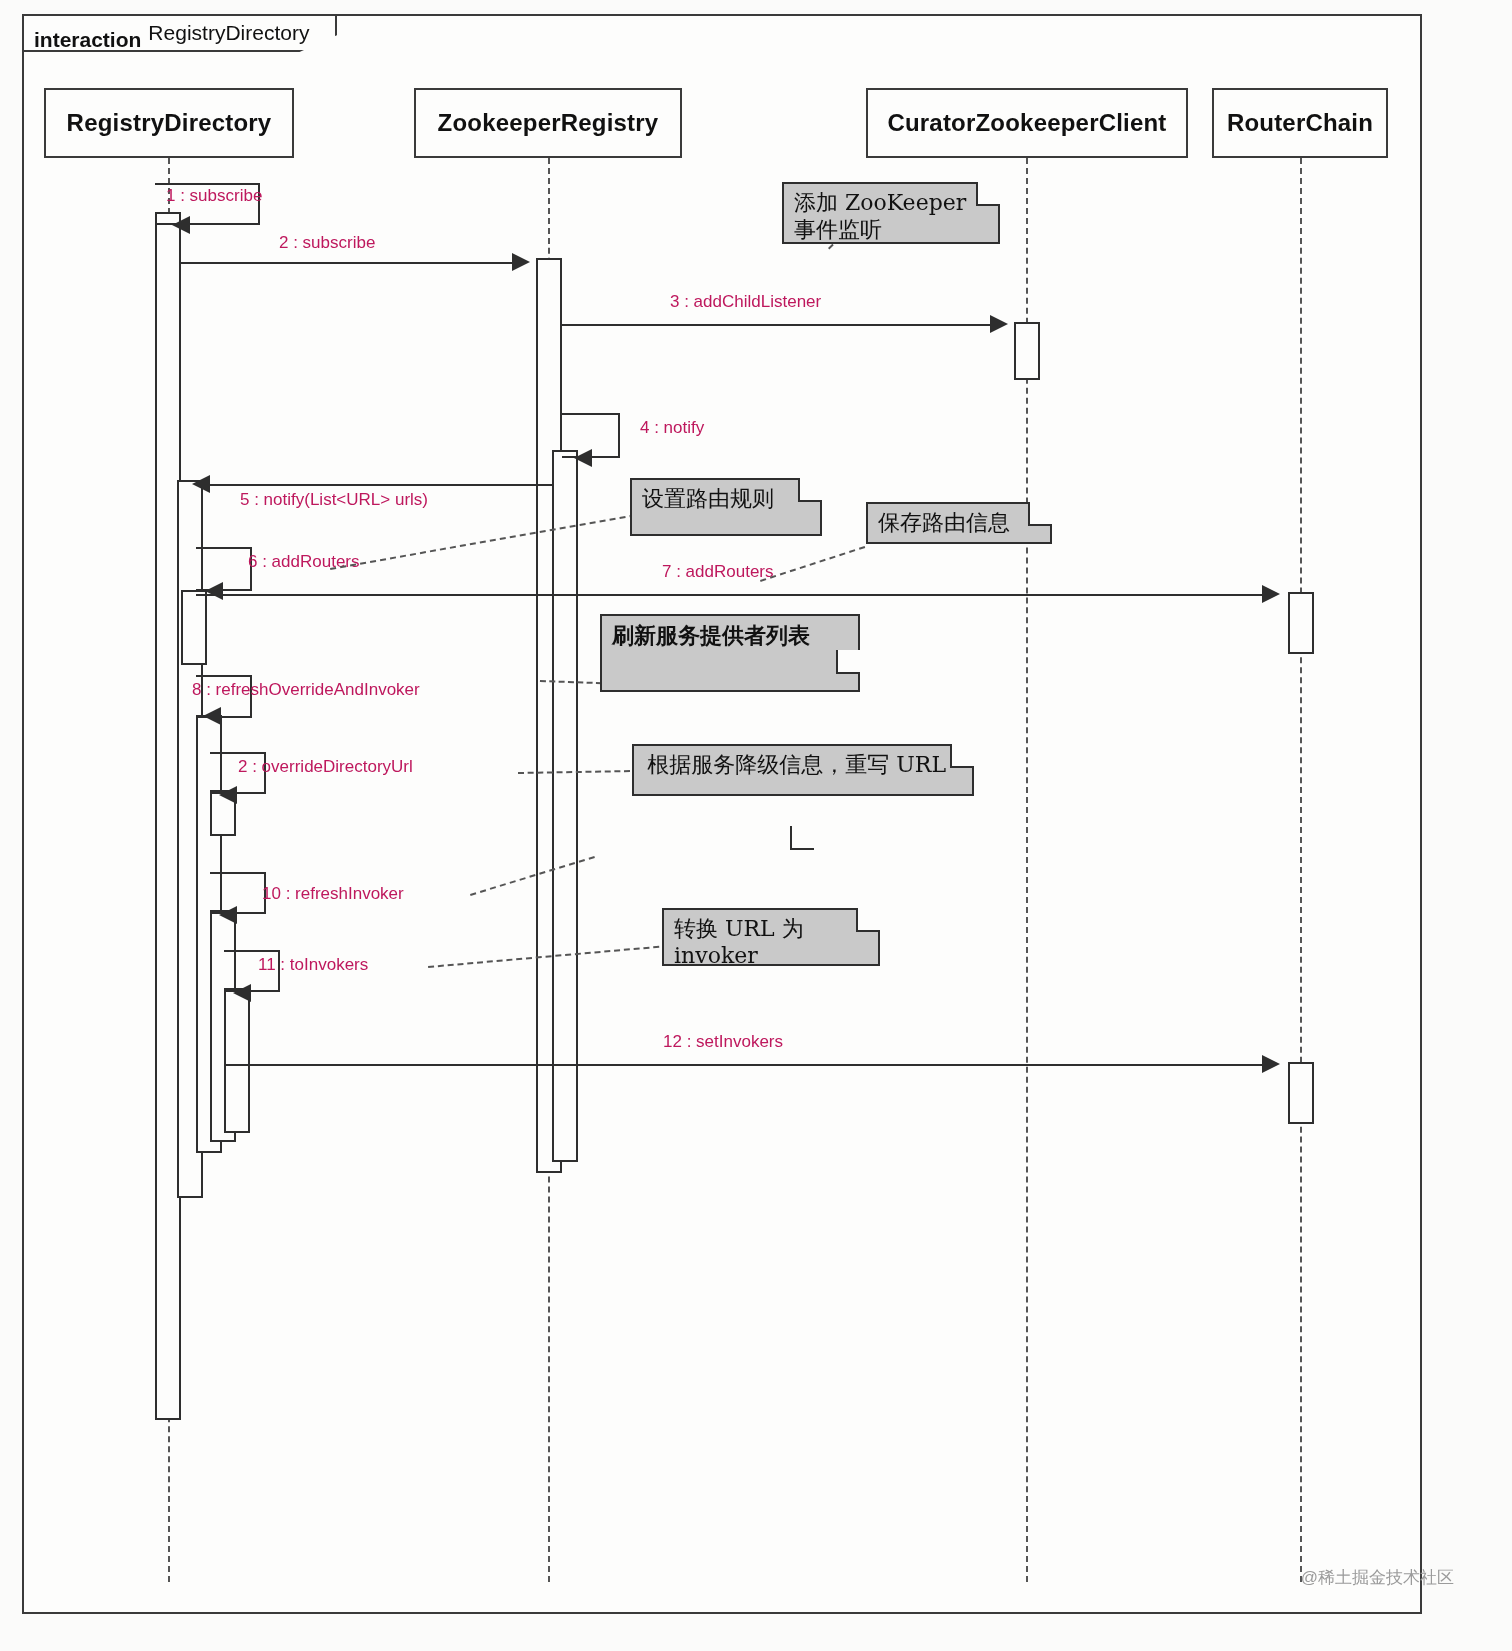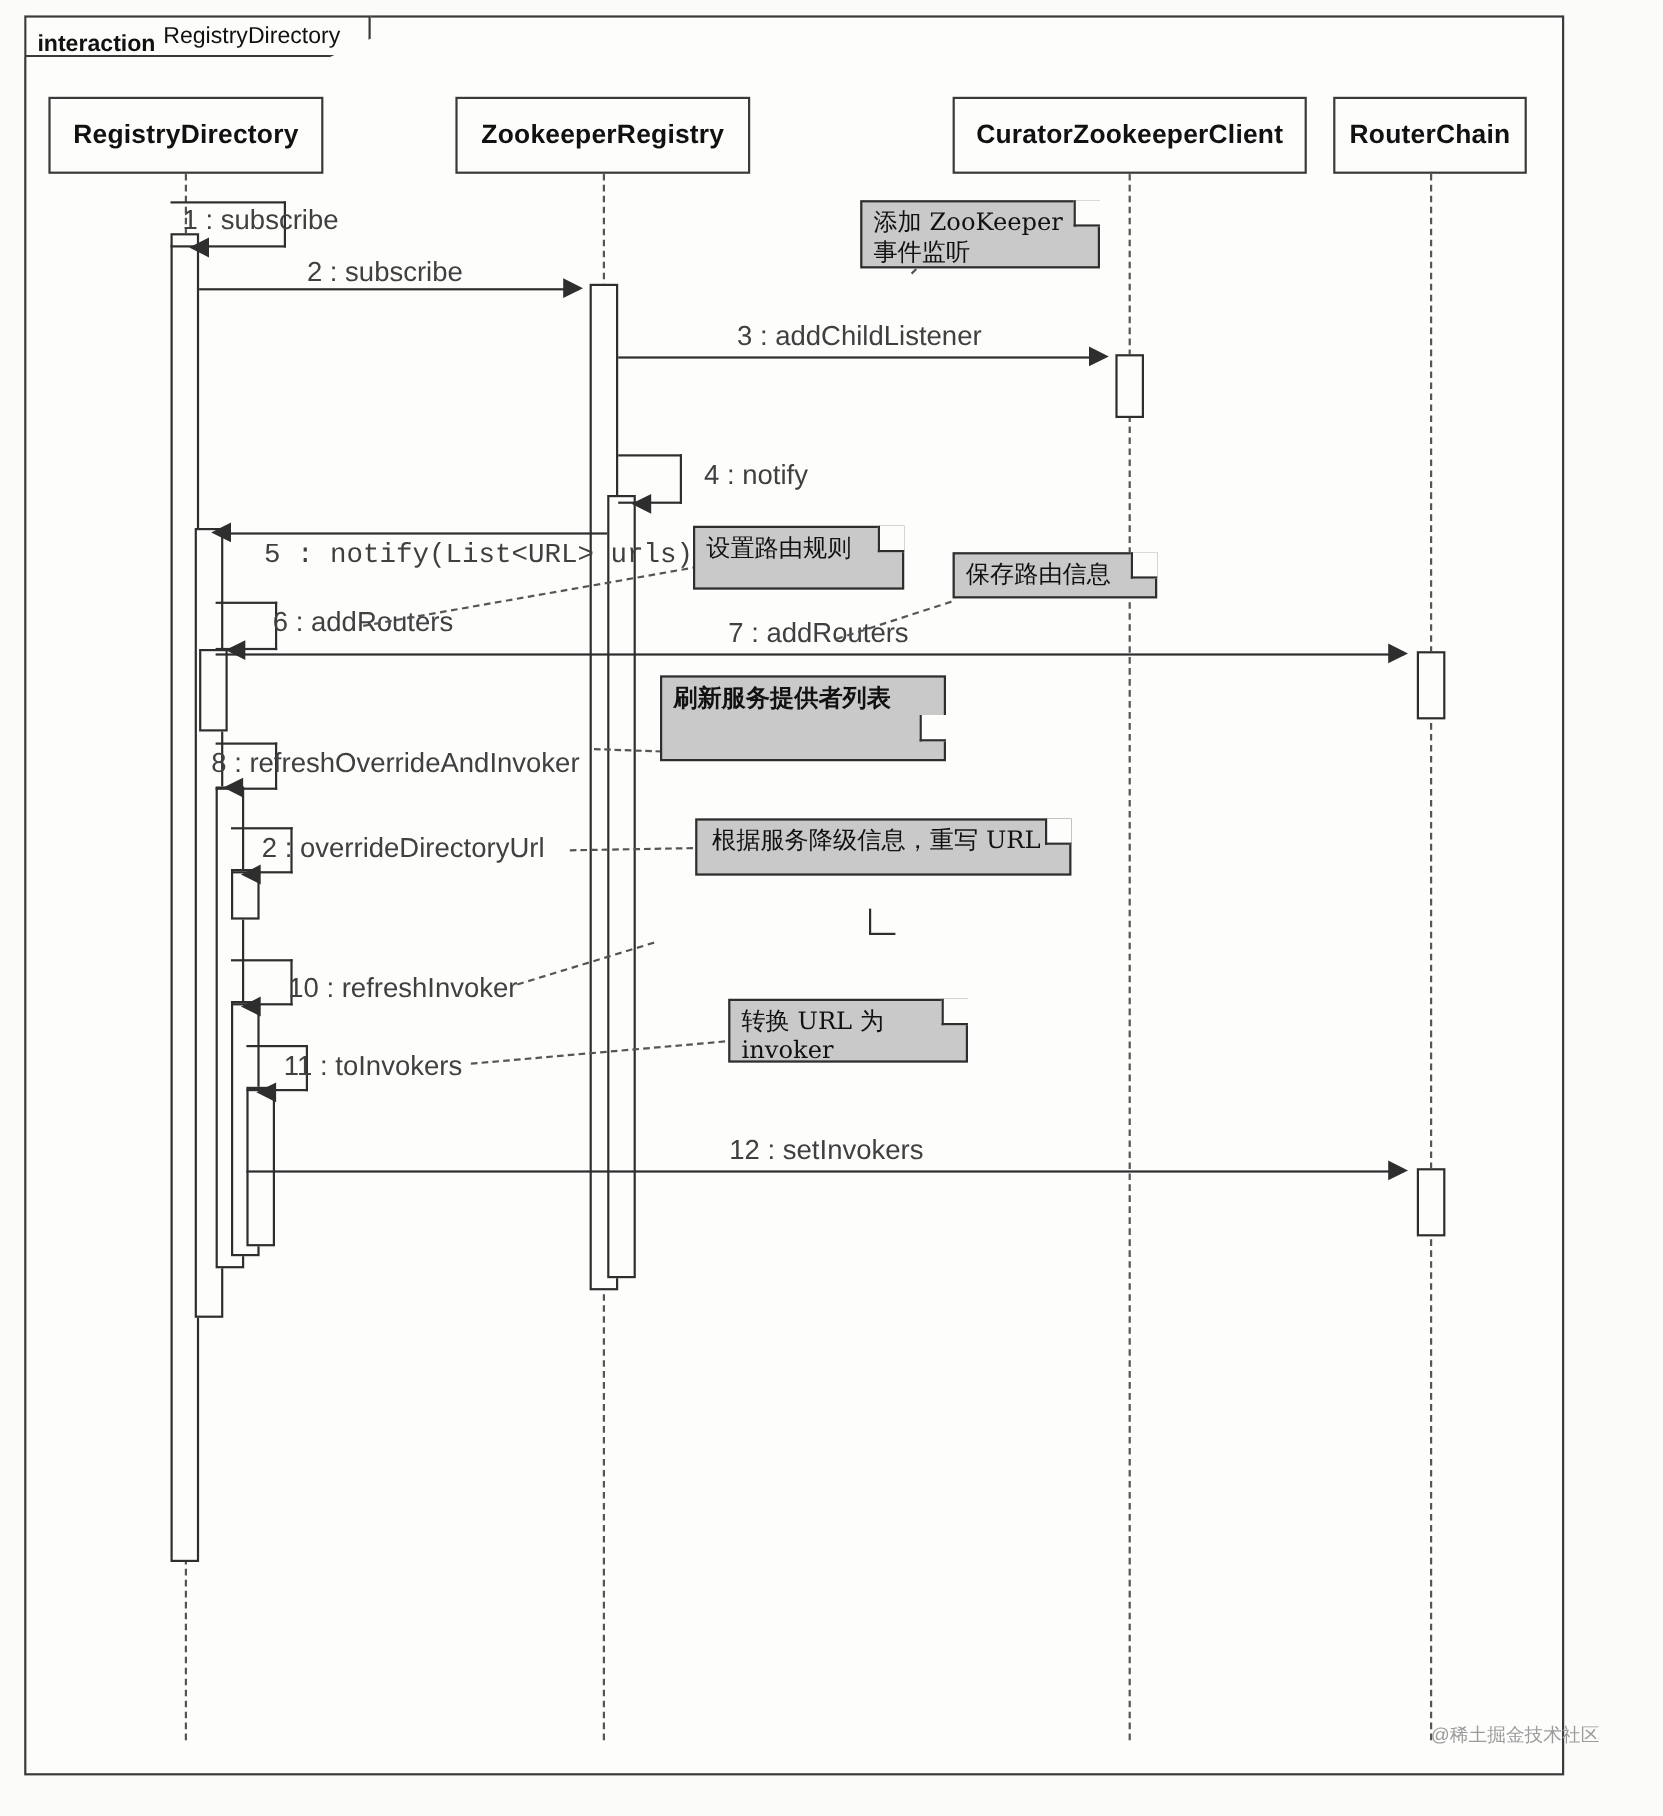--- a/index.html
+++ b/index.html
@@ -11,21 +11,21 @@
     clip-path:polygon(0 0,100% 0,100% 55%,88% 100%,0 100%);}
   #frame-tab .kw{font-weight:bold;margin-right:7px;margin-top:14px;}
   .lifeline-head{position:absolute;border:2px solid #3a3a3a;background:#fdfdfc;box-sizing:border-box;
     display:flex;align-items:center;justify-content:center;font-weight:bold;font-size:24px;color:#111;letter-spacing:.2px;}
   .lifeline{position:absolute;width:0;border-left:2px dashed #555;}
   .activation{position:absolute;background:#fdfdfc;border:2px solid #2e2e2e;box-sizing:border-box;}
   .msg{position:absolute;height:0;border-top:2px solid #2e2e2e;}
   .arrowL,.arrowR{position:absolute;width:0;height:0;}
   .arrowR{border-top:9px solid transparent;border-bottom:9px solid transparent;border-left:18px solid #2e2e2e;}
   .arrowL{border-top:9px solid transparent;border-bottom:9px solid transparent;border-right:18px solid #2e2e2e;}
-  .msglabel{position:absolute;font-size:25px;color:#404040;white-space:nowrap;}
+  .msglabel{position:absolute;font-size:17px;color:#be185d;white-space:nowrap;}
   .selfbox{position:absolute;border:2px solid #2e2e2e;border-left:none;box-sizing:border-box;}
   .note{position:absolute;background:#c9c9c9;border:2px solid #2e2e2e;box-sizing:border-box;
     font-size:22px;color:#111;padding:6px 26px 6px 10px;line-height:1.22;
     font-family:"DejaVu Serif","Liberation Serif",serif;}
   .note .fold{position:absolute;right:0;top:0;width:22px;height:22px;background:#fdfdfc;
     border-left:2px solid #2e2e2e;border-bottom:2px solid #2e2e2e;}
   .connector{position:absolute;height:0;border-top:2px dashed #555;transform-origin:0 0;}
   #watermark{position:absolute;right:58px;bottom:62px;font-size:17px;color:#9b9b9b;margin-left:20px;}
 </style>
 </head>
@@ -91,21 +91,21 @@
   <div class="msg" style="left:562px;top:324px;width:440px;"></div>
   <div class="arrowR" style="left:990px;top:315px;"></div>
   <div class="msglabel" style="left:670px;top:292px;">3 : addChildListener</div>
 
   <div class="selfbox" style="left:562px;top:413px;width:58px;height:45px;"></div>
   <div class="arrowL" style="left:574px;top:449px;"></div>
   <div class="msglabel" style="left:640px;top:418px;">4 : notify</div>
 
   <div class="msg" style="left:203px;top:484px;width:349px;"></div>
   <div class="arrowL" style="left:192px;top:475px;"></div>
-  <div class="msglabel" style="left:240px;top:490px;font-family:Liberation Mono, monospace;">5 : notify(List&lt;URL&gt; urls)</div>
+  <div class="msglabel" style="left:240px;top:490px;">5 : notify(List&lt;URL&gt; urls)</div>
 
   <div class="selfbox" style="left:196px;top:547px;width:56px;height:44px;"></div>
   <div class="arrowL" style="left:205px;top:582px;"></div>
   <div class="msglabel" style="left:248px;top:552px;">6 : addRouters</div>
 
   <div class="msg" style="left:196px;top:594px;width:1080px;"></div>
   <div class="arrowR" style="left:1262px;top:585px;"></div>
   <div class="msglabel" style="left:662px;top:562px;">7 : addRouters</div>
 
   <div class="selfbox" style="left:196px;top:675px;width:56px;height:43px;"></div>

